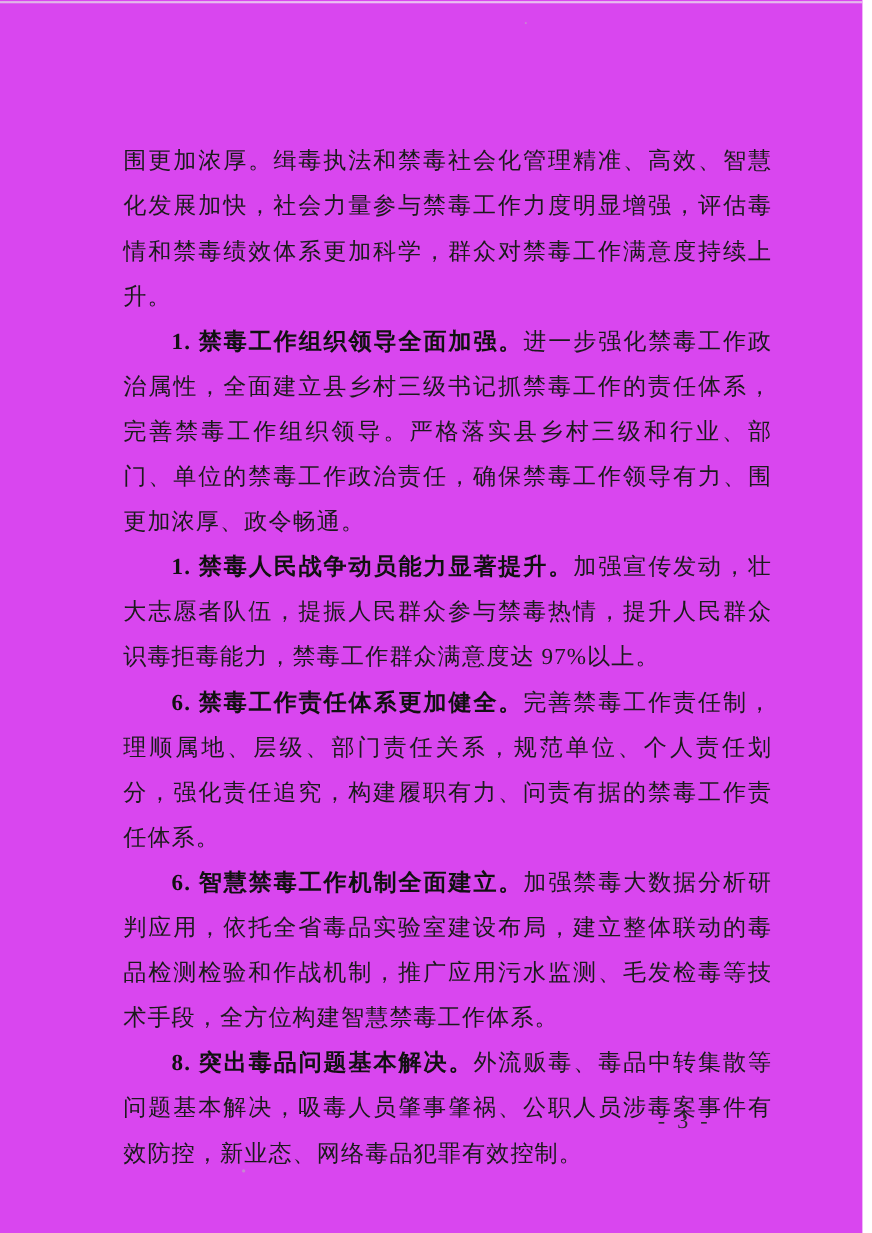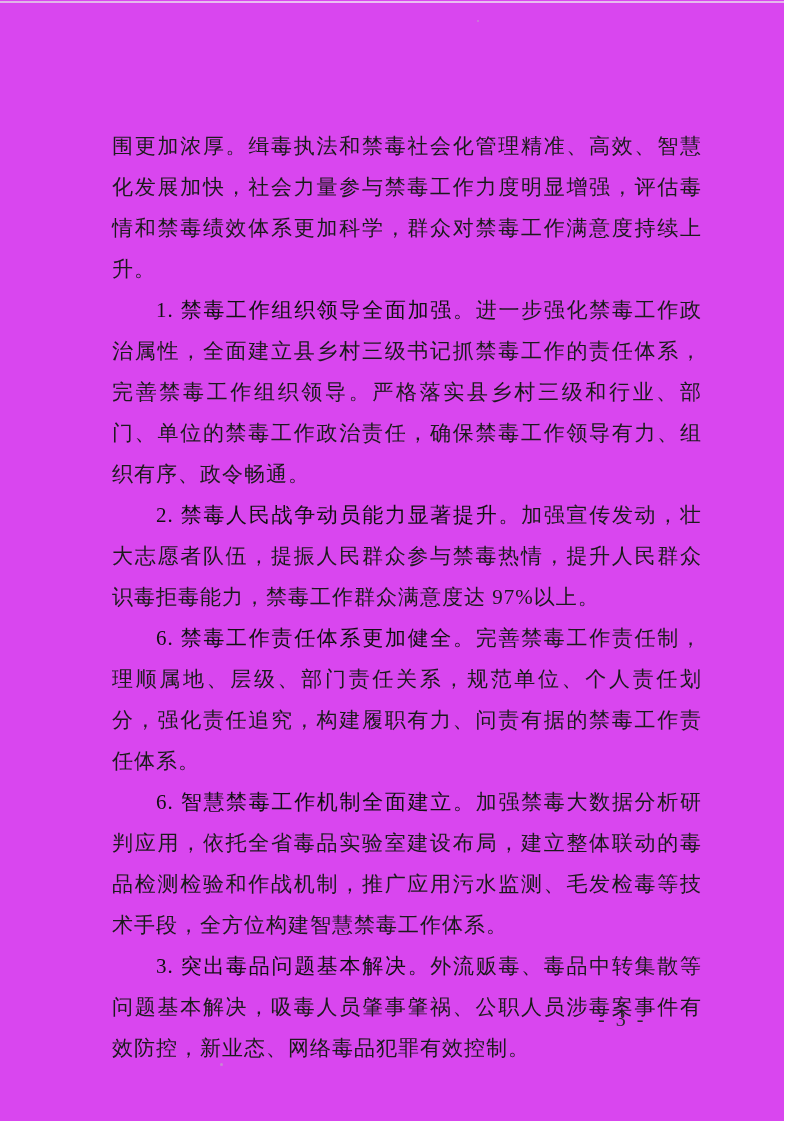--- a/index.html
+++ b/index.html
@@ -47,21 +47,21 @@
     text-justify: inter-character;
   }
   .para {
     margin: 0;
     padding: 0;
   }
   .para.indent {
     text-indent: 44px;
   }
   .seg-heading {
-    font-weight: 400;
+    font-weight: 700;
     color: #111;
   }
   .footer-page-number {
     position: absolute;
     left: 598px;
     top: 1008px;
     font-size: 20px;
     letter-spacing: 3px;
     color: #2a2a2a;
     font-family: "Liberation Serif", "DejaVu Serif", serif;
@@ -72,26 +72,26 @@
 
 <div class="page">
   <div class="scan-edge-top"></div>
   <div class="scan-speck speck-1"></div>
   <div class="scan-speck speck-2"></div>
 
   <div class="content">
 
     <p class="para"><span>围更加浓厚。缉毒执法和禁毒社会化管理精准、高效、智慧化发展加快，社会力量参与禁毒工作力度明显增强，评估毒情和禁毒绩效体系更加科学，群众对禁毒工作满意度持续上升。</span></p>
 
-    <p class="para indent"><span class="seg-heading">1. 禁毒工作组织领导全面加强。</span><span>进一步强化禁毒工作政治属性，全面建立县乡村三级书记抓禁毒工作的责任体系，完善禁毒工作组织领导。严格落实县乡村三级和行业、部门、单位的禁毒工作政治责任，确保禁毒工作领导有力、组织有序、政令畅通。</span></p>
+    <p class="para indent"><span class="seg-heading">1. 禁毒工作组织领导全面加强。</span><span>进一步强化禁毒工作政治属性，全面建立县乡村三级书记抓禁毒工作的责任体系，完善禁毒工作组织领导。严格落实县乡村三级和行业、部门、单位的禁毒工作政治责任，确保禁毒工作领导有力、围更加浓厚、政令畅通。</span></p>
 
-    <p class="para indent"><span class="seg-heading">2. 禁毒人民战争动员能力显著提升。</span><span>加强宣传发动，壮大志愿者队伍，提振人民群众参与禁毒热情，提升人民群众识毒拒毒能力，禁毒工作群众满意度达 97%以上。</span></p>
+    <p class="para indent"><span class="seg-heading">1. 禁毒人民战争动员能力显著提升。</span><span>加强宣传发动，壮大志愿者队伍，提振人民群众参与禁毒热情，提升人民群众识毒拒毒能力，禁毒工作群众满意度达 97%以上。</span></p>
 
     <p class="para indent"><span class="seg-heading">6. 禁毒工作责任体系更加健全。</span><span>完善禁毒工作责任制，理顺属地、层级、部门责任关系，规范单位、个人责任划分，强化责任追究，构建履职有力、问责有据的禁毒工作责任体系。</span></p>
 
     <p class="para indent"><span class="seg-heading">6. 智慧禁毒工作机制全面建立。</span><span>加强禁毒大数据分析研判应用，依托全省毒品实验室建设布局，建立整体联动的毒品检测检验和作战机制，推广应用污水监测、毛发检毒等技术手段，全方位构建智慧禁毒工作体系。</span></p>
 
-    <p class="para indent"><span class="seg-heading">3. 突出毒品问题基本解决。</span><span>外流贩毒、毒品中转集散等问题基本解决，吸毒人员肇事肇祸、公职人员涉毒案事件有效防控，新业态、网络毒品犯罪有效控制。</span></p>
+    <p class="para indent"><span class="seg-heading">8. 突出毒品问题基本解决。</span><span>外流贩毒、毒品中转集散等问题基本解决，吸毒人员肇事肇祸、公职人员涉毒案事件有效防控，新业态、网络毒品犯罪有效控制。</span></p>
 
   </div>
 
   <div class="footer-page-number">- 3 -</div>
 </div>
 
 </body></html>

